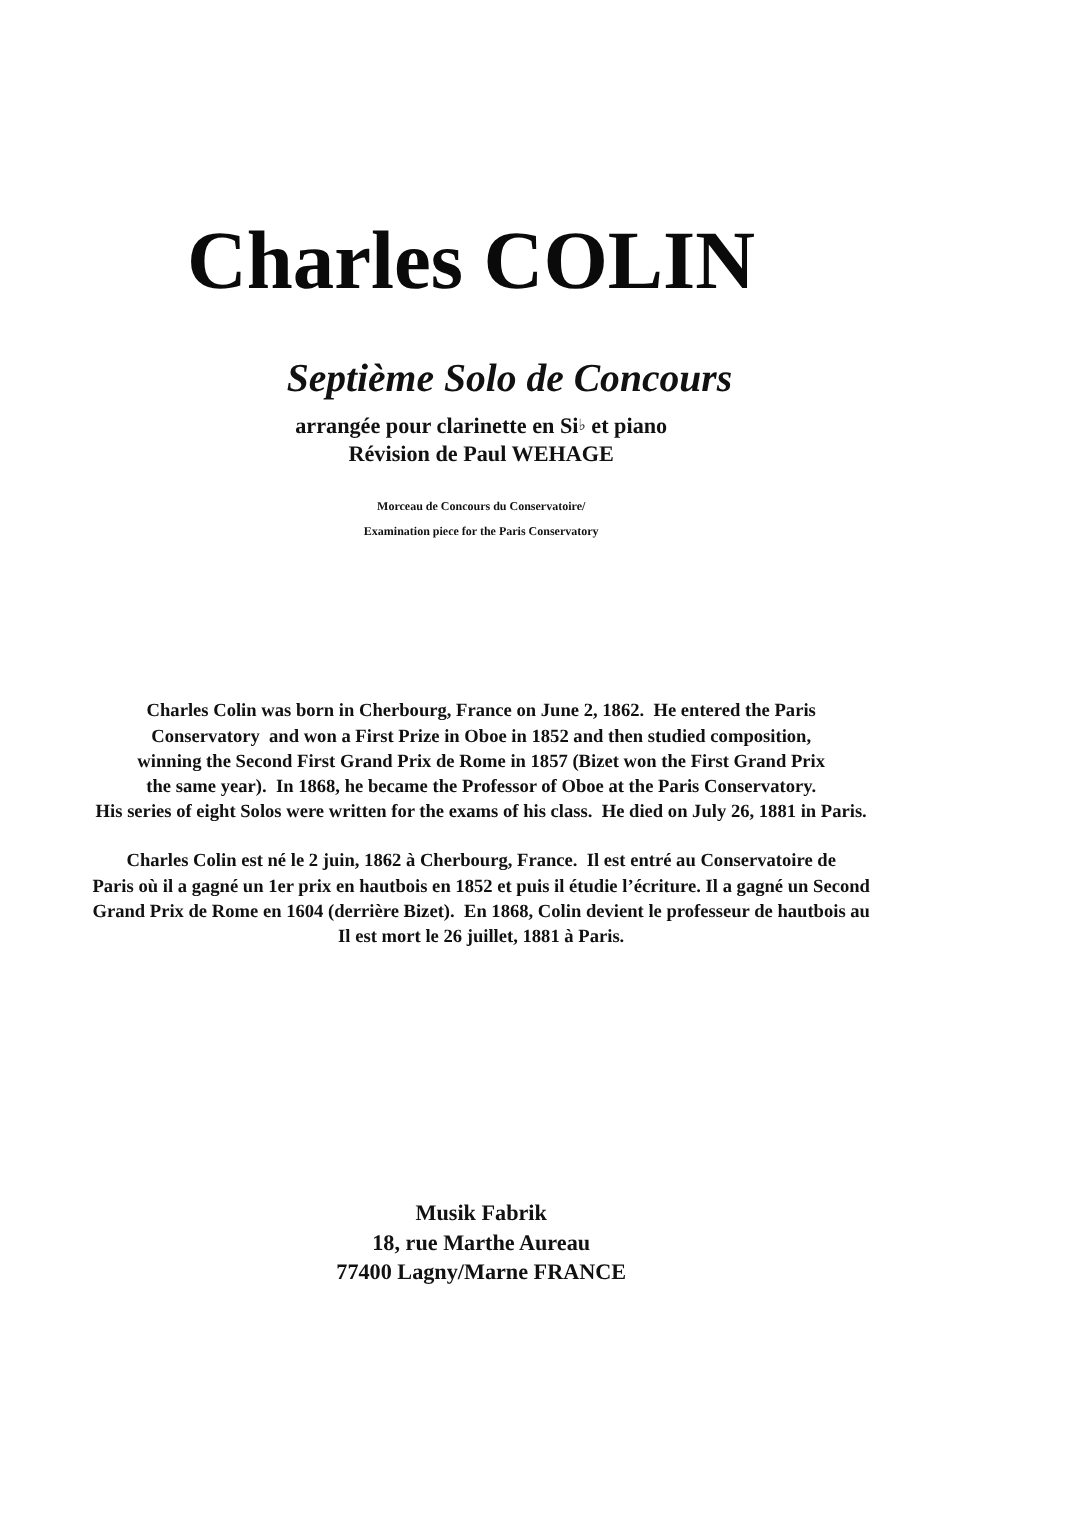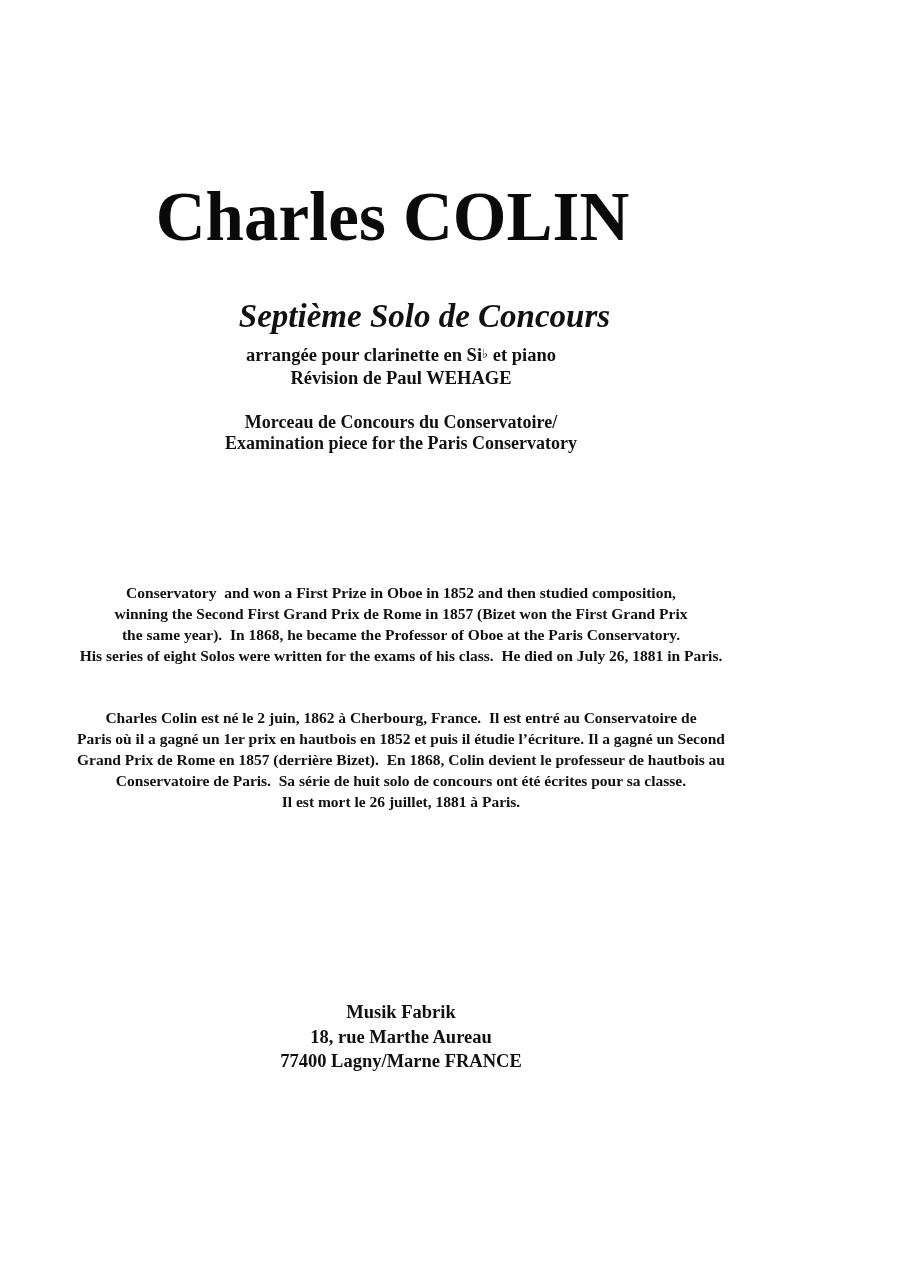--- a/index.html
+++ b/index.html
@@ -36,21 +36,21 @@
       line-height: 40px;
       padding-left: 32px;
     }
     .subtitle {
       top: 342px;
       font-size: 18.5px;
       line-height: 23px;
     }
     .exam {
       top: 412px;
-      font-size: 18px;
+      font-size: 10px;
       line-height: 21px;
     }
     .bio {
       font-size: 15.5px;
       line-height: 21px;
     }
     .bio-en { top: 582px; }
     .bio-fr { top: 707px; }
     .publisher {
       top: 1000px;
@@ -71,31 +71,31 @@
   <span class="line"><span>arrangée pour clarinette en Si</span><span class="flat">♭</span><span> et piano</span></span>
   <span class="line">Révision de Paul WEHAGE</span>
 </div>
 
 <div class="center exam">
   <span class="line">Morceau de Concours du Conservatoire/</span>
   <span class="line">Examination piece for the Paris Conservatory</span>
 </div>
 
 <div class="center bio bio-en">
+  <span class="line">Charles Colin was born in Cherbourg, France on June 2, 1862.  He entered the Paris</span>
   <span class="line">Conservatory  and won a First Prize in Oboe in 1852 and then studied composition,</span>
   <span class="line">winning the Second First Grand Prix de Rome in 1857 (Bizet won the First Grand Prix</span>
   <span class="line">the same year).  In 1868, he became the Professor of Oboe at the Paris Conservatory.</span>
   <span class="line">His series of eight Solos were written for the exams of his class.  He died on July 26, 1881 in Paris.</span>
 </div>
 
 <div class="center bio bio-fr">
   <span class="line">Charles Colin est né le 2 juin, 1862 à Cherbourg, France.  Il est entré au Conservatoire de</span>
   <span class="line">Paris où il a gagné un 1er prix en hautbois en 1852 et puis il étudie l’écriture. Il a gagné un Second</span>
-  <span class="line">Grand Prix de Rome en 1857 (derrière Bizet).  En 1868, Colin devient le professeur de hautbois au</span>
-  <span class="line">Conservatoire de Paris.  Sa série de huit solo de concours ont été écrites pour sa classe.</span>
+  <span class="line">Grand Prix de Rome en 1604 (derrière Bizet).  En 1868, Colin devient le professeur de hautbois au</span>
   <span class="line">Il est mort le 26 juillet, 1881 à Paris.</span>
 </div>
 
 <div class="center publisher">
   <span class="line">Musik Fabrik</span>
   <span class="line">18, rue Marthe Aureau</span>
   <span class="line">77400 Lagny/Marne FRANCE</span>
 </div>
 
 </body></html>

